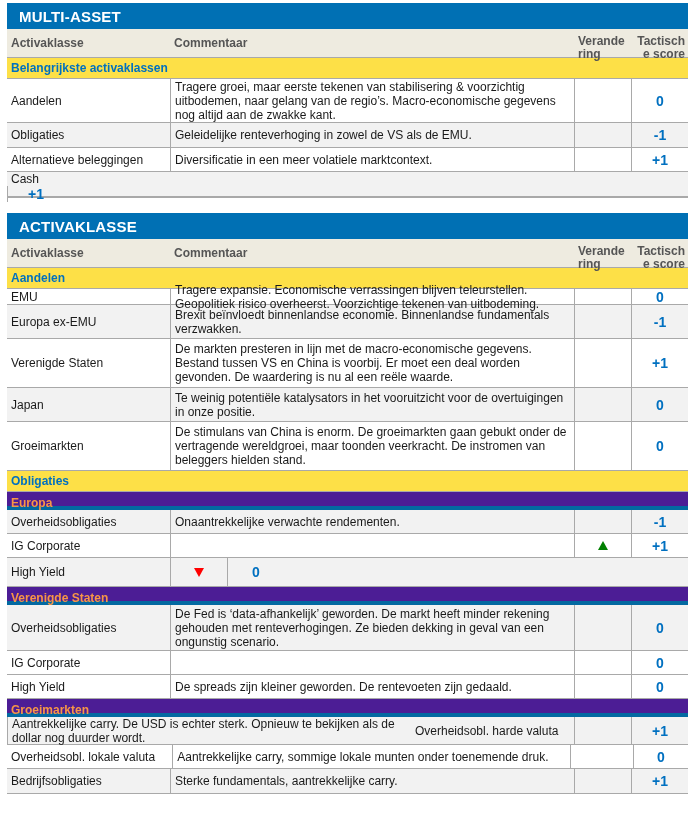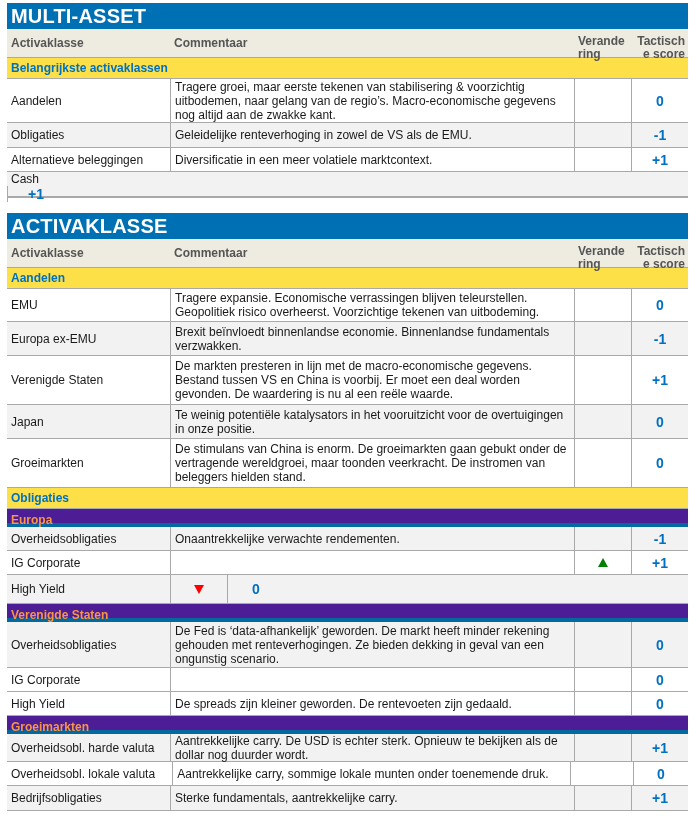--- a/index.html
+++ b/index.html
@@ -2,22 +2,22 @@
 <html><head>
 <meta charset="utf-8">
 <style>
   html, body { margin: 0; padding: 0; background: #ffffff; }
   body {
     width: 700px; height: 833px; position: relative; overflow: hidden;
     font-family: "Liberation Sans", sans-serif; font-size: 12px; color: #1a1a1a;
   }
   .tbl { position: absolute; left: 7px; width: 681px; }
   .title {
-    background: #0070b4; color: #ffffff; font-weight: bold; font-size: 20px;
-    height: 26px; line-height: 27px; padding-left: 4px; letter-spacing: 0.2px;
+    background: #0070b4; color: #ffffff; font-weight: bold; font-size: 15px;
+    height: 26px; line-height: 27px; padding-left: 12px; letter-spacing: 0.2px;
   }
   .row { display: flex; border-bottom: 1px solid #a9a9a9; box-sizing: border-box; }
   .hdr { background: #eeebe0; height: 29px; border-bottom: 1px solid #a9a9a9; }
   .hdr .c { color: #555555; font-weight: bold; font-size: 12px; border: none; }
   .c { box-sizing: border-box; padding: 0 4px; display: flex; align-items: center; }
   .c1 { width: 163px; }
   .c2 { width: 404px; border-left: 1px solid #a9a9a9; line-height: 14px; }
   .c3 { width: 57px; border-left: 1px solid #a9a9a9; justify-content: center; }
   .c4 { width: 57px; border-left: 1px solid #a9a9a9; justify-content: center; }
   .hdr .c3, .hdr .c4 { line-height: 13px; align-items: flex-start; padding-top: 6px; text-align: center; }
@@ -80,21 +80,21 @@
 <div class="tbl" style="top:213px;">
   <div class="title">ACTIVAKLASSE</div>
   <div class="row hdr">
     <div class="c c1">Activaklasse</div>
     <div class="c c2">Commentaar</div>
     <div class="c c3">Verande ring</div>
     <div class="c c4">Tactisch e score</div>
   </div>
 
   <div class="sec">Aandelen</div>
-  <div class="row wht" style="height:33px;">
+  <div class="row wht" style="height:16px;">
     <div class="c c1">EMU</div>
     <div class="c c2">Tragere expansie. Economische verrassingen blijven teleurstellen. Geopolitiek risico overheerst. Voorzichtige tekenen van uitbodeming.</div>
     <div class="c c3"></div>
     <div class="c c4 score">0</div>
   </div>
   <div class="row alt" style="height:34px;">
     <div class="c c1">Europa ex-EMU</div>
     <div class="c c2">Brexit beïnvloedt binnenlandse economie. Binnenlandse fundamentals verzwakken.</div>
     <div class="c c3"></div>
     <div class="c c4 score">-1</div>
@@ -158,22 +158,22 @@
   </div>
   <div class="row wht" style="height:24px;">
     <div class="c c1">High Yield</div>
     <div class="c c2">De spreads zijn kleiner geworden. De rentevoeten zijn gedaald.</div>
     <div class="c c3"></div>
     <div class="c c4 score">0</div>
   </div>
 
   <div class="sub">Groeimarkten</div>
   <div class="row alt" style="height:28px;">
+    <div class="c c2">Aantrekkelijke carry. De USD is echter sterk.  Opnieuw te bekijken als de dollar nog duurder wordt.</div>
     <div class="c c1">Overheidsobl. harde valuta</div>
-    <div class="c c2">Aantrekkelijke carry. De USD is echter sterk.  Opnieuw te bekijken als de dollar nog duurder wordt.</div>
     <div class="c c3"></div>
     <div class="c c4 score">+1</div>
   </div>
   <div class="row wht" style="height:24px;gap:8px;">
     <div class="c c1">Overheidsobl. lokale valuta</div>
     <div class="c c2">Aantrekkelijke carry, sommige lokale munten onder toenemende druk.</div>
     <div class="c c3"></div>
     <div class="c c4 score">0</div>
   </div>
   <div class="row alt" style="height:25px;">

